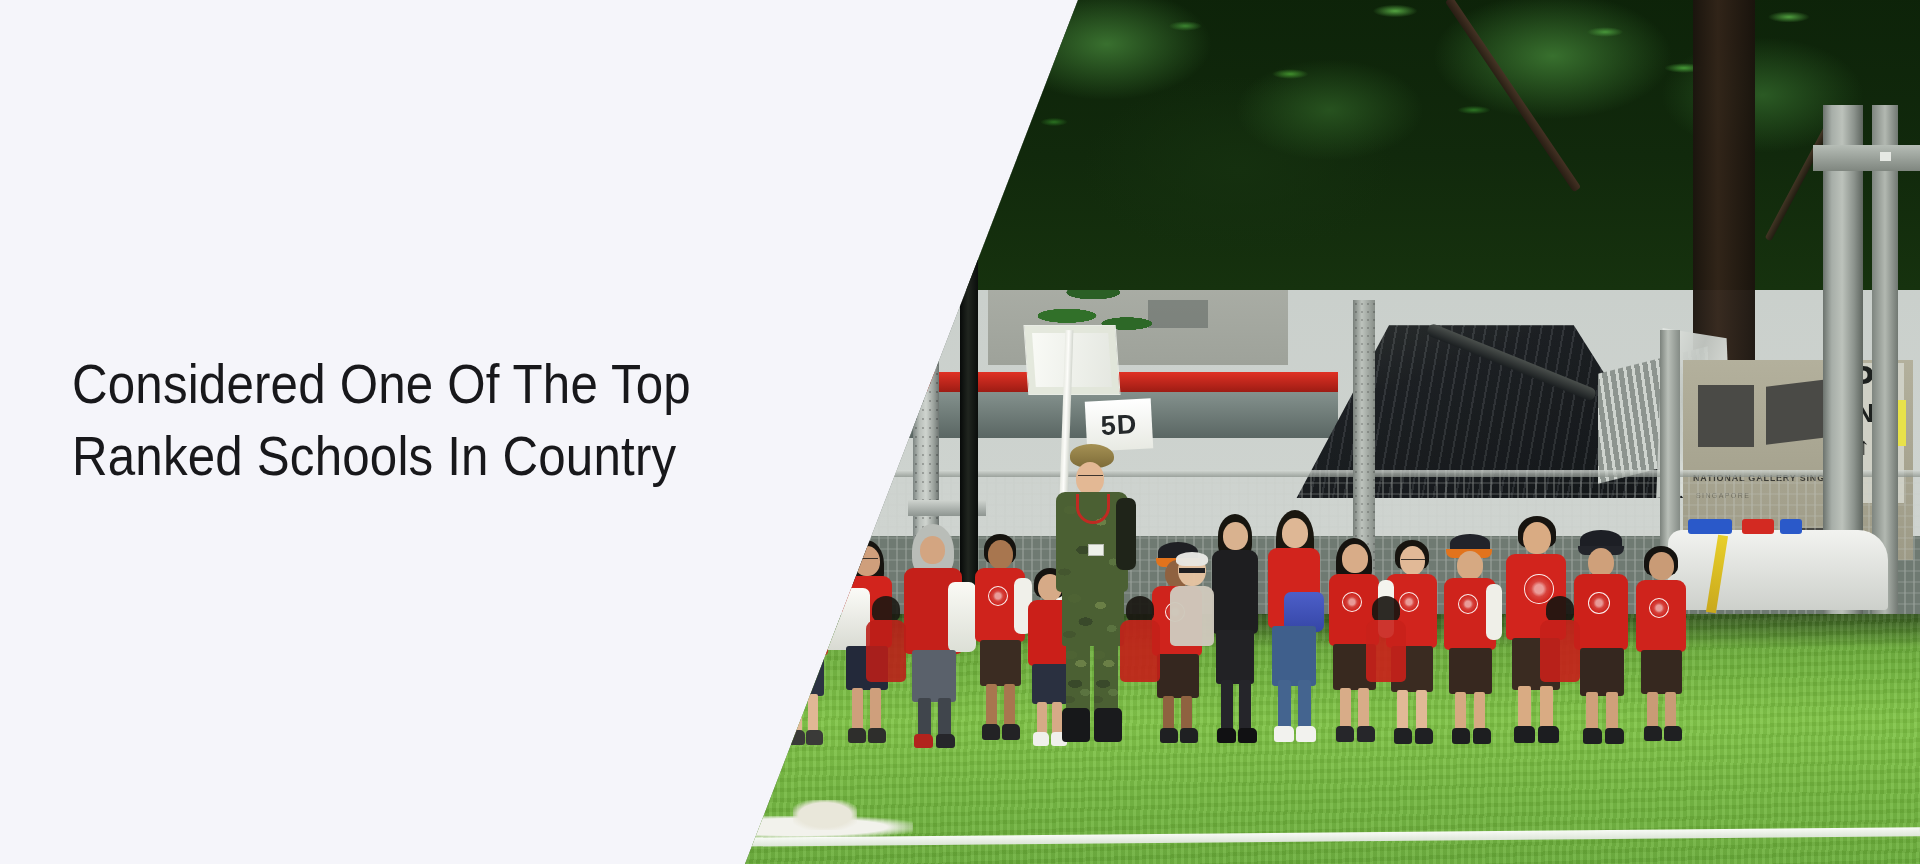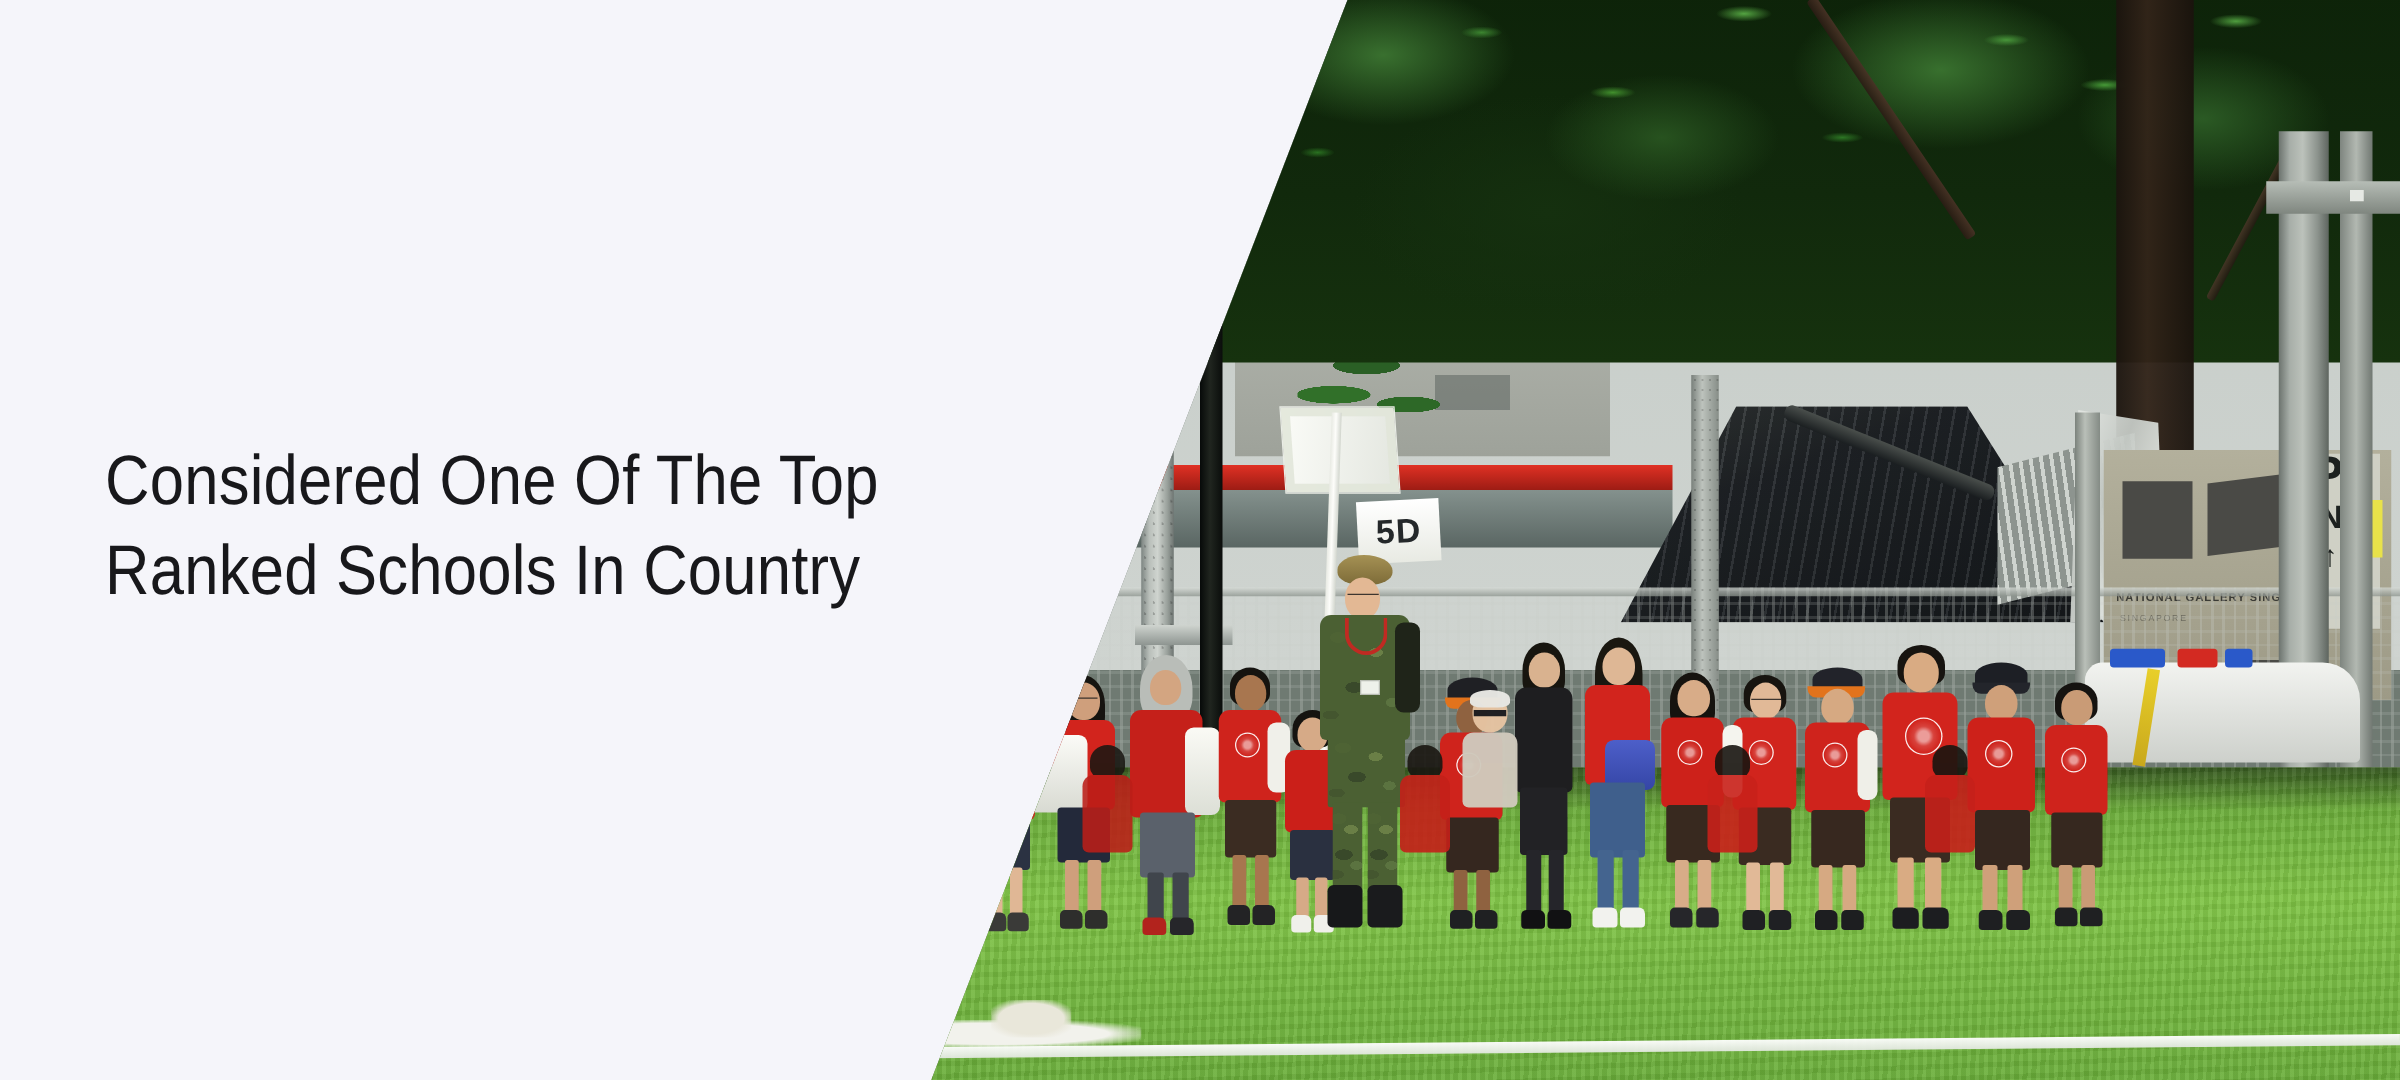--- a/index.html
+++ b/index.html
@@ -396,21 +396,21 @@
   }
   .idcard {
     position:absolute; width:16px; height:12px; background:#eef1ea; border:1px solid #b9bdb4;
   }
 
   
   .hijab { position:absolute; border-radius:50% 50% 38% 38%; }
 
   
   .text-side {
-    position:absolute; left:12px; top:0; width:1078px; height:696px;
+    position:absolute; left:0; top:0; width:1078px; height:696px;
   }
   .headline {
     position:absolute;
     left:72px; top:348px;
     width:640px;
     font-family:"Liberation Sans Narrow","Liberation Sans", sans-serif;
     font-size:56px;
     line-height:1.28;
     font-weight:400;
     color:#18181b;

